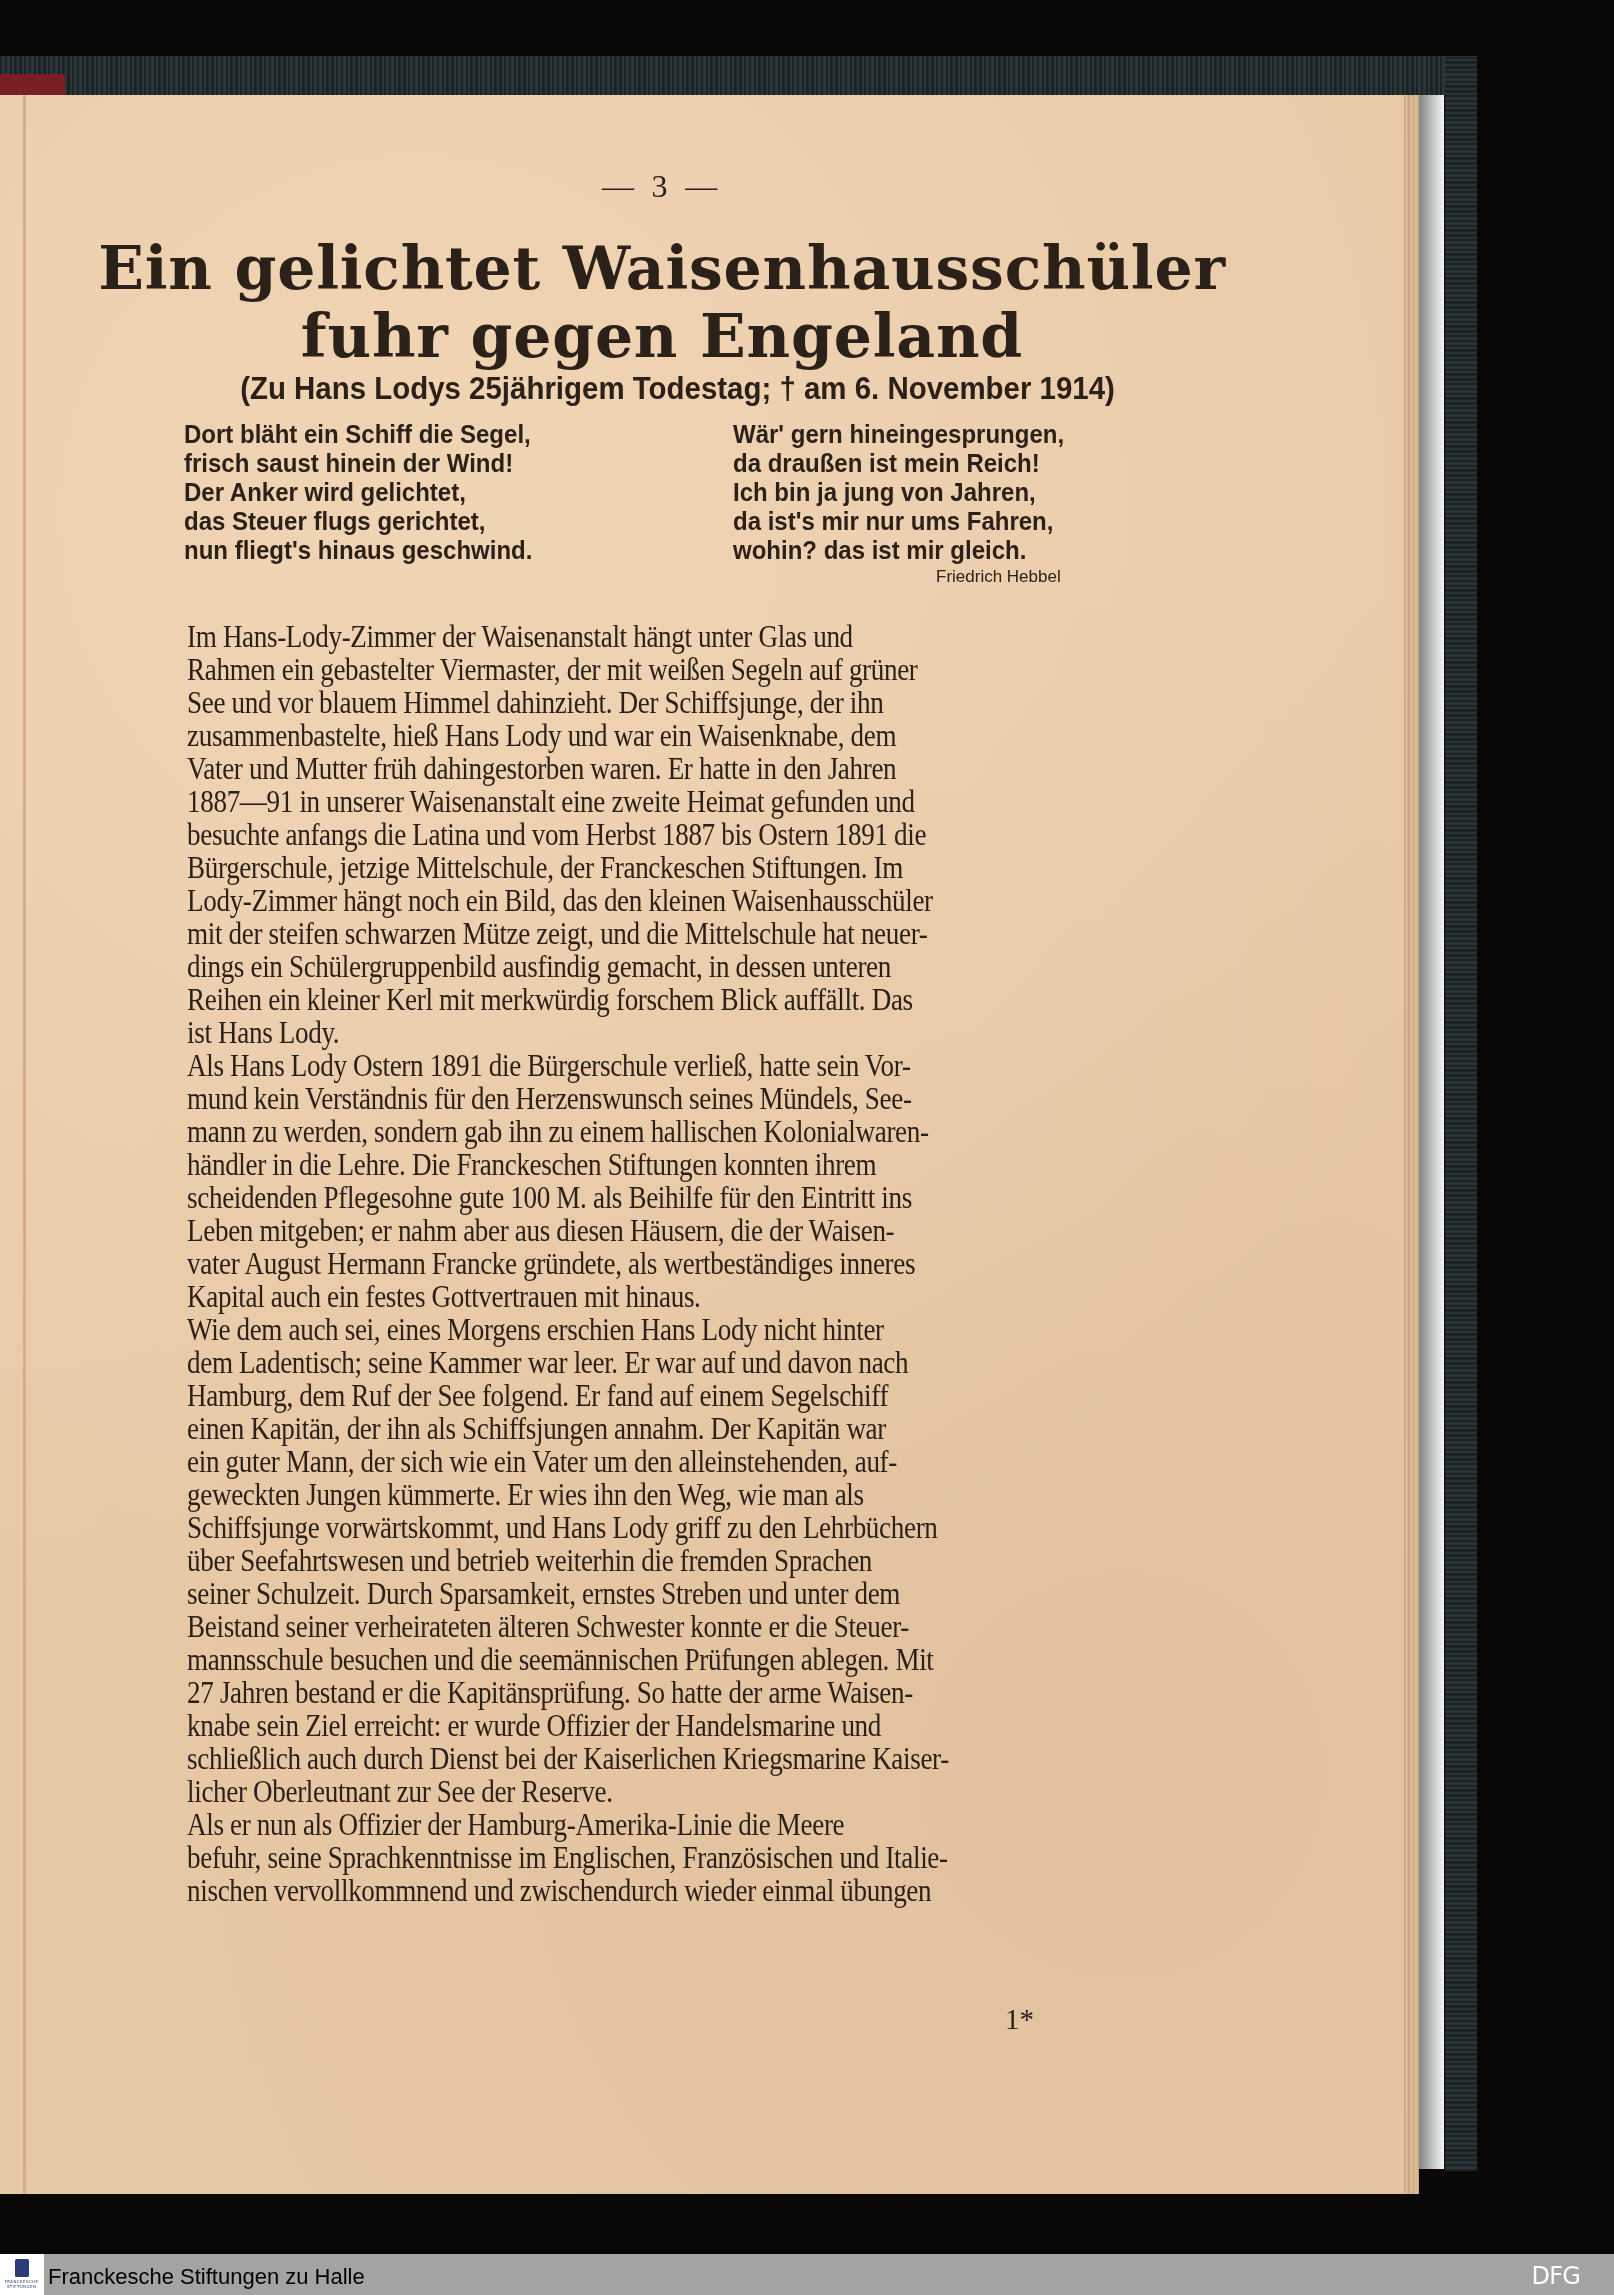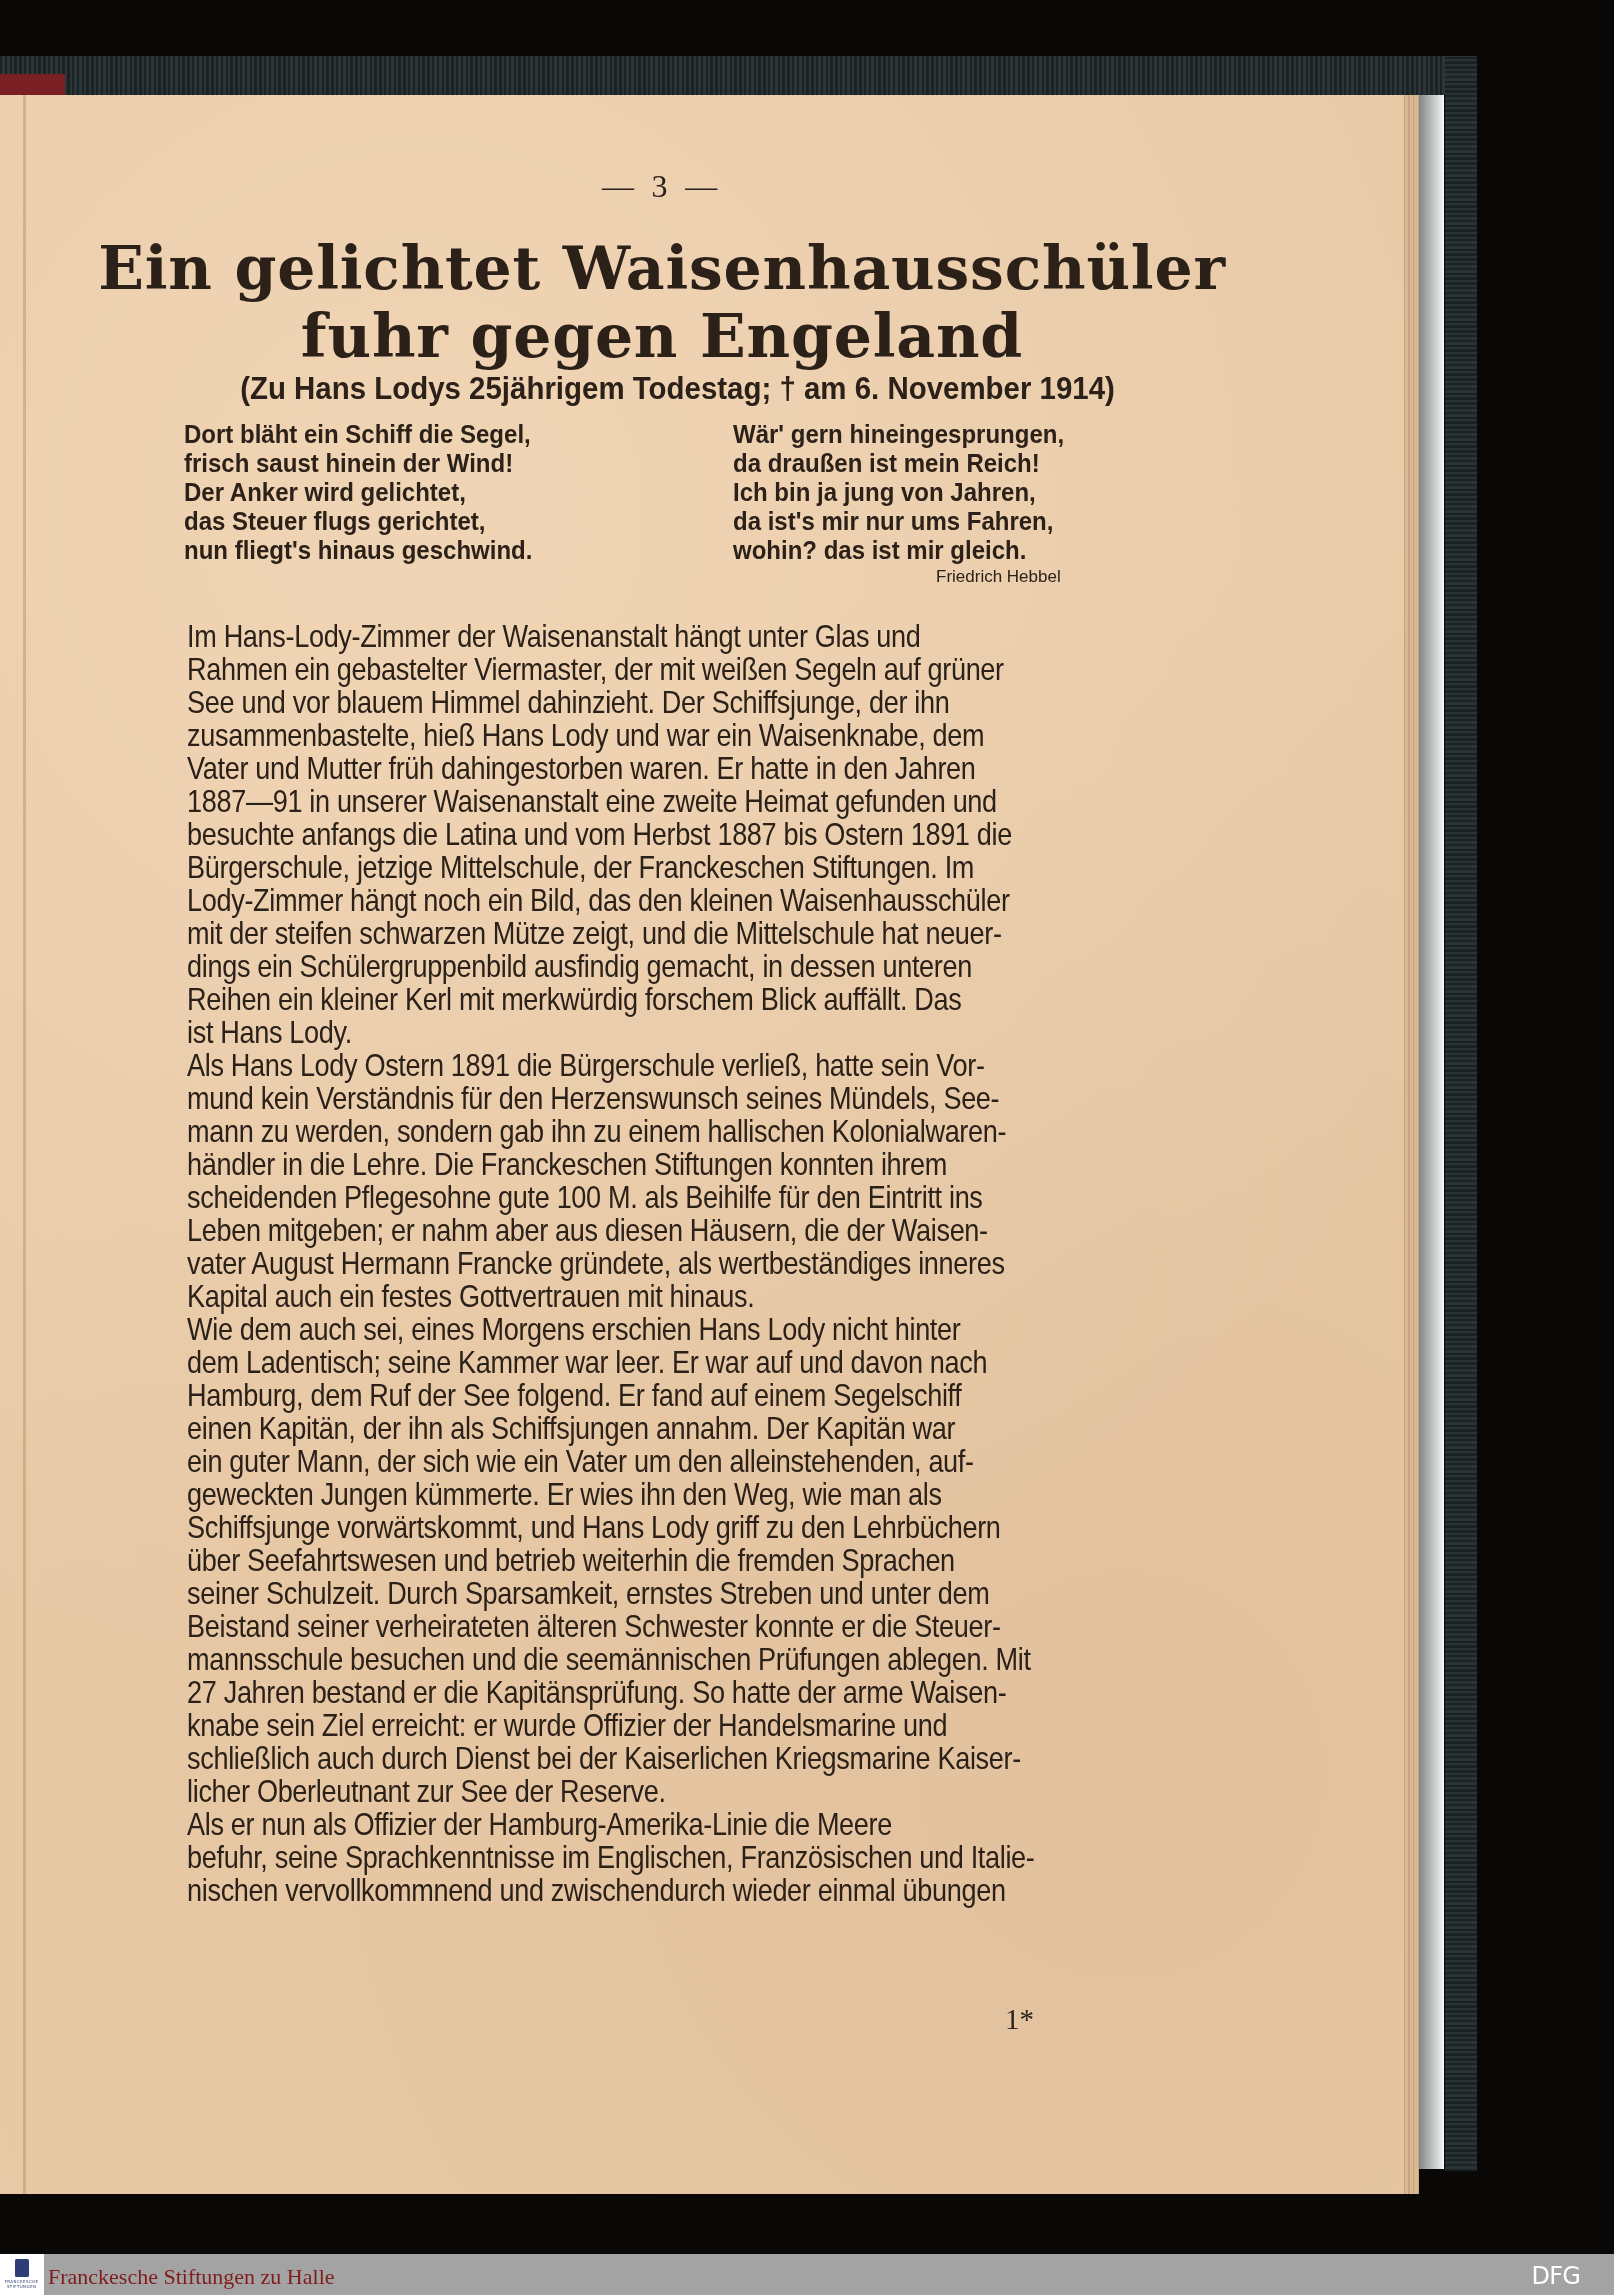--- a/index.html
+++ b/index.html
@@ -61,21 +61,21 @@
   .poem.left { left: 184px; }
   .poem.right { left: 733px; }
   .poem-line { display: block; white-space: nowrap; transform: scaleX(0.96); transform-origin: left; }
   .poem-author {
     position: absolute; left: 936px; top: 567px; font-size: 17px;
     font-family: "Liberation Sans", sans-serif;
   }
   .body {
     position: absolute; left: 169px; width: 1037px; top: 620px;
     font-size: 31.5px; line-height: 33px;
-    font-family: Liberation Sans, sans-serif;
+    font-family: Liberation Serif, serif;
   }
   .para {
     margin: 0; text-align: justify; text-indent: 21px;
   }
   .line { display: block; white-space: nowrap; letter-spacing: -0.4px;
           transform: scaleX(0.86); transform-origin: left; width: 116%; }
   .signature {
     position: absolute; left: 1005px; top: 2003px; font-size: 29px;
   }
   .footer {
@@ -86,22 +86,22 @@
   }
   .logo-figure {
     position: absolute; left: 14.5px; top: 4.8px; width: 14.5px; height: 18px;
     background: #2e3d7a; border-radius: 1.6px;
   }
   .logo-text {
     position: absolute; left: 1.6px; top: 26px; width: 40px; font-size: 4px; line-height: 4.8px;
     text-align: center; color: #2e3d7a; font-family: "DejaVu Sans", sans-serif; letter-spacing: 0.4px;
   }
   .footer-label {
-    position: absolute; left: 48px; top: 9.7px; font-size: 22px; color: #7f1d1d;
-    font-family: Liberation Serif, serif;
+    position: absolute; left: 48px; top: 9.7px; font-size: 22px; color: #000000;
+    font-family: Liberation Sans, sans-serif;
   }
   .dfg {
     position: absolute; right: 34px; top: 8px; font-size: 24px; font-weight: normal;
     color: #ffffff; font-family: "DejaVu Sans", sans-serif; letter-spacing: -0.8px;
   }
 </style>
 </head>
 <body>
 
 <div class="cover-top"></div>

